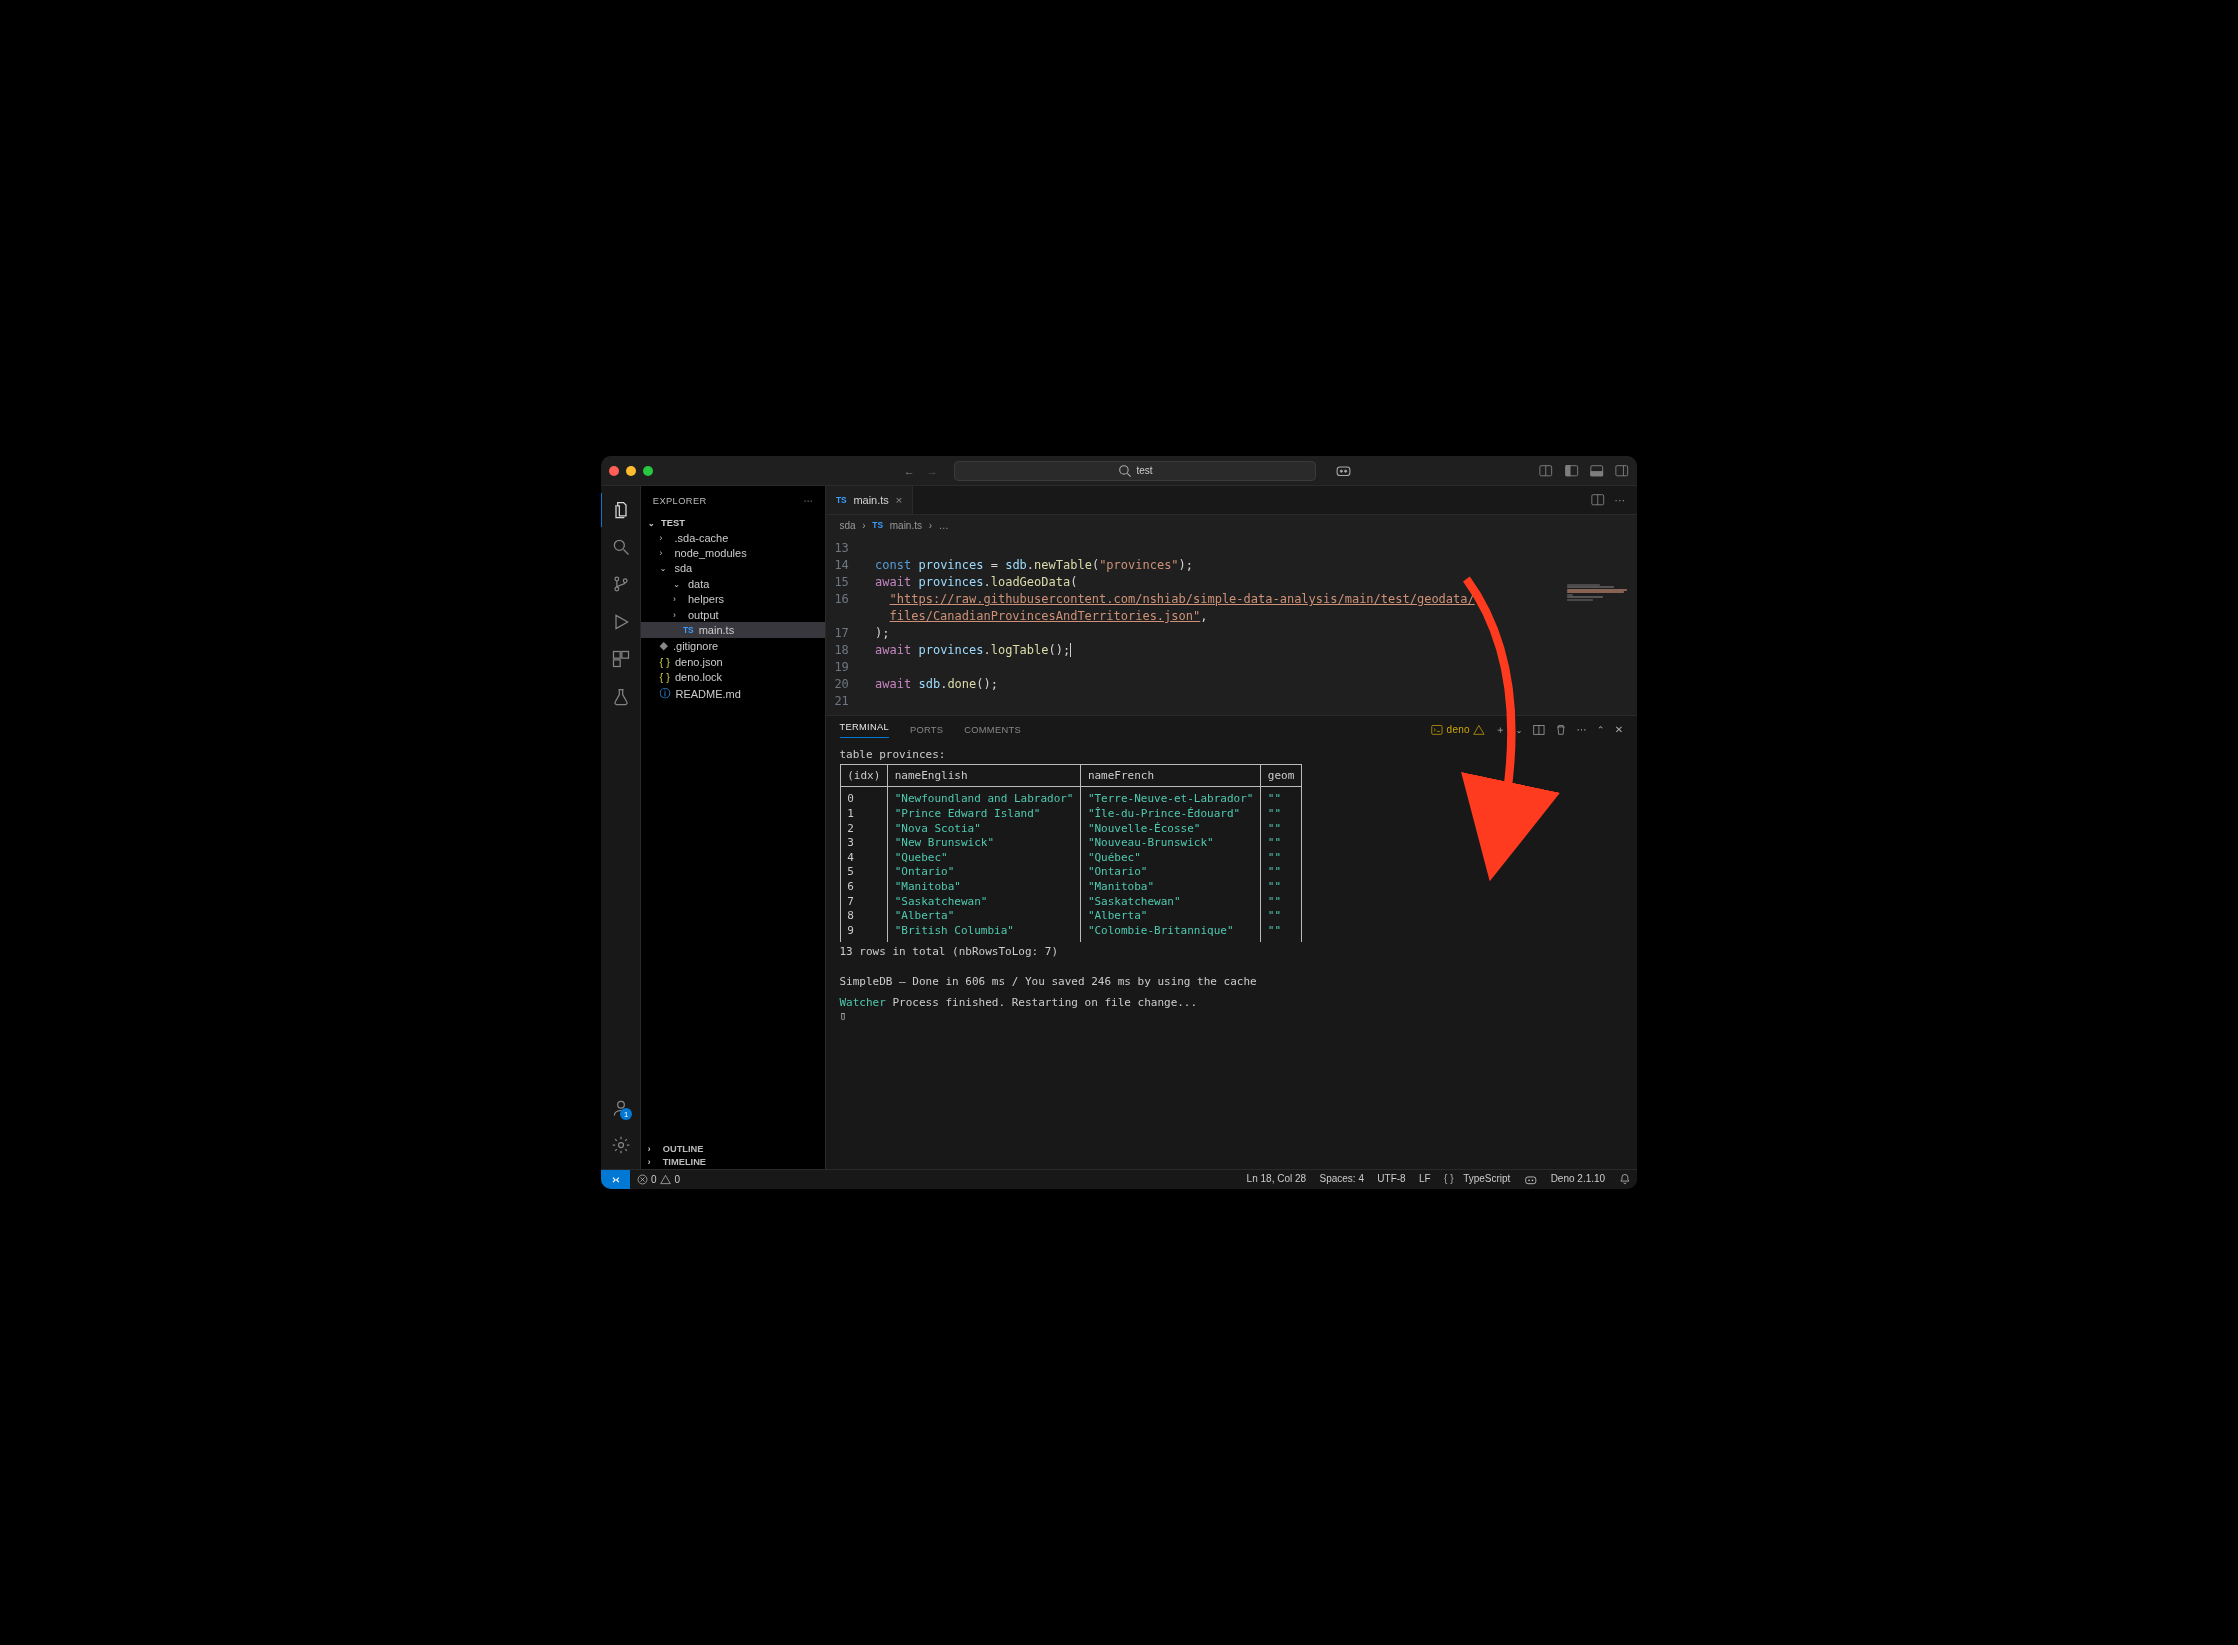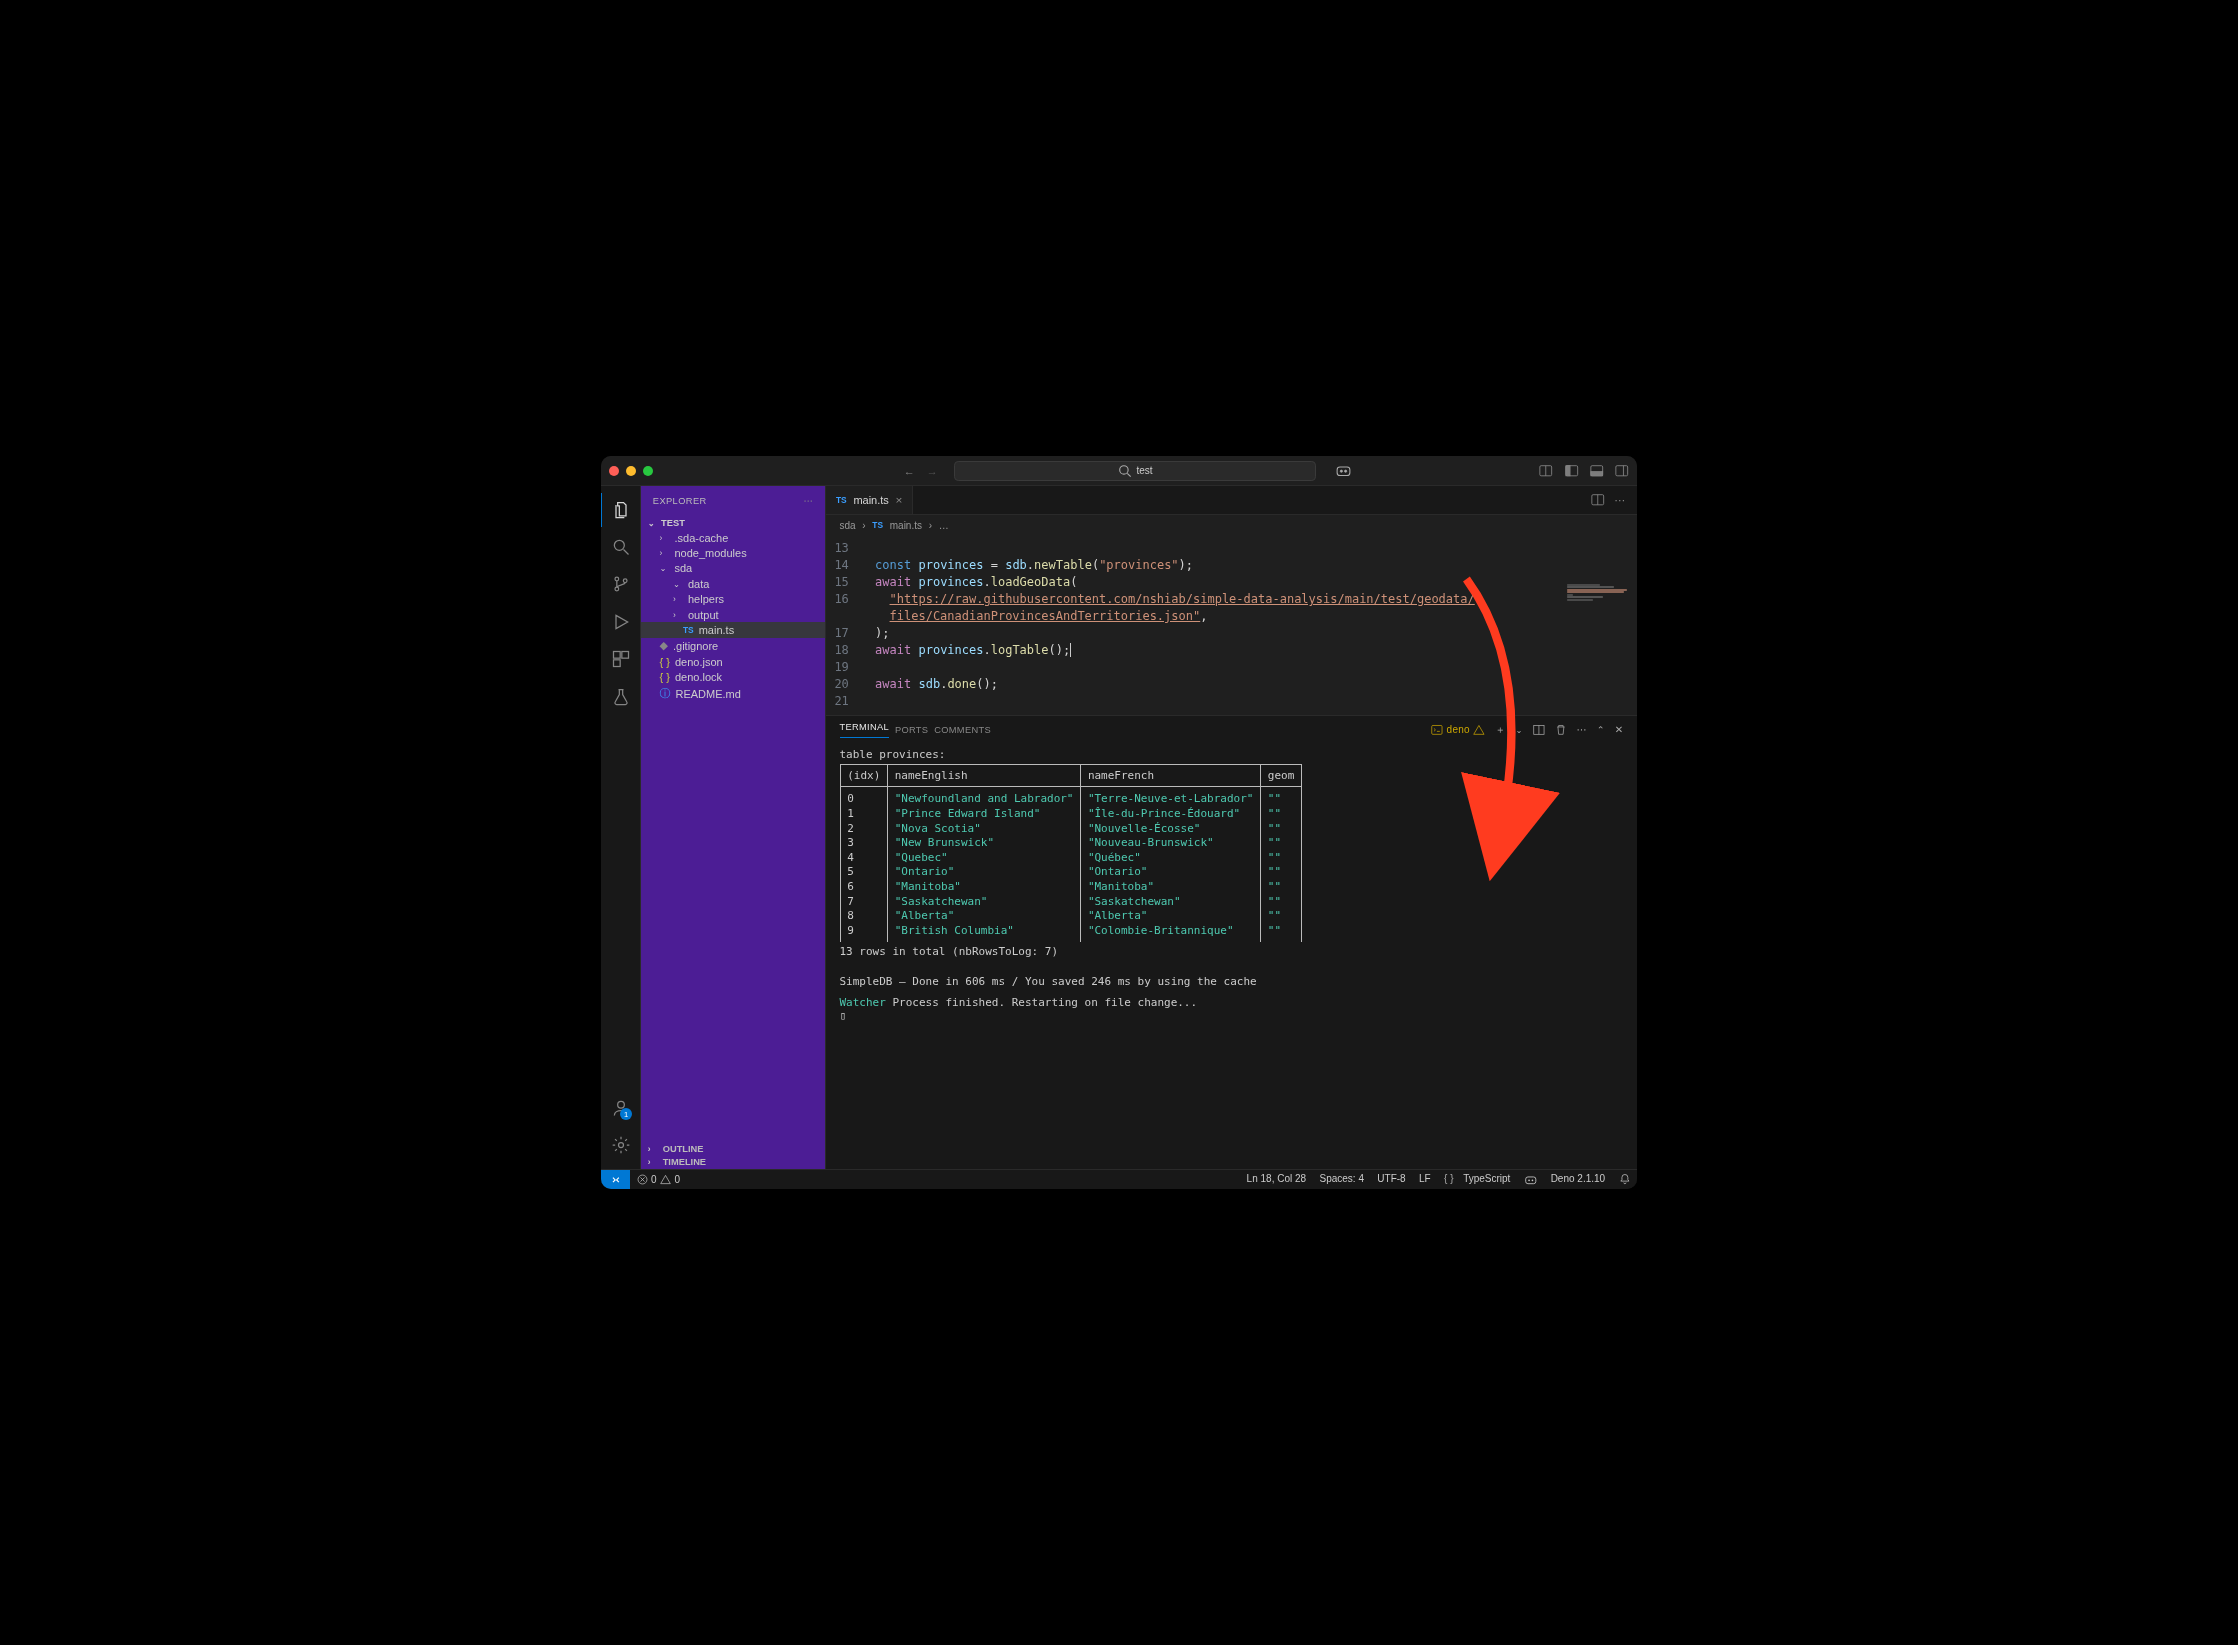--- a/index.html
+++ b/index.html
@@ -53,21 +53,21 @@
     width: 40px; background:#181818; border-right:0.8px solid #2a2a2a;
     display:flex; flex-direction:column; align-items:center; padding-top:6.7px; gap:3.4px;
     position:relative;
   }
   .activitybar .ab-item { width:40px; height:34px; display:flex; align-items:center; justify-content:center; color:#858585; cursor:pointer; position:relative;}
   .activitybar .ab-item.active { color:#d7d7d7; }
   .activitybar .ab-item.active::before { content:""; position:absolute; left:0; top:0; bottom:0; width:1.7px; background:#0078d4;}
   .ab-bottom { margin-top:auto; margin-bottom:6.7px; display:flex; flex-direction:column; gap:3.4px; align-items:center;}
   .badge-dot { position:absolute; bottom:5px; right:8.4px; width:11.8px; height:11.8px; background:#0078d4; border-radius:50%; color:#fff; font-size:7.6px; display:flex; align-items:center; justify-content:center;}
   
-  .sidebar { width:185px; background:#4c1d95; border-right:0.8px solid #2a2a2a; display:flex; flex-direction:column; color:#ccc;}
+  .sidebar { width:185px; background:#000000; border-right:0.8px solid #2a2a2a; display:flex; flex-direction:column; color:#ccc;}
   .sidebar-header { height:29px; display:flex; align-items:center; justify-content:space-between; padding:0 11.8px; font-size:9.3px; letter-spacing:0.4px; color:#bbb;}
   .tree { flex:1; overflow:auto; font-size:11px;}
   .tree-section-label { padding:2.5px 6.7px; font-size:9.3px; font-weight:700; color:#ccc; display:flex; align-items:center; gap:3.4px;}
   .tree-item { padding:1.7px 6.7px 1.7px 6.7px; display:flex; align-items:center; gap:5px; color:#ccc; cursor:pointer; white-space:nowrap;}
   .tree-item.selected { background:#37373d;}
   .chev { width:10px; display:inline-block; color:#ccc; font-size:8.4px;}
   .indent-1 { padding-left: 18.5px;}
   .indent-2 { padding-left: 32px;}
   .fi-json { color:#cbcb41;}
   .fi-git { color:#888;}
@@ -89,21 +89,21 @@
   .vk { color:#569cd6;}
   .ident { color:#9cdcfe;text-align:center;}
   .fn { color:#dcdcaa;}
   .str { color:#ce9178;}
   .str.u { text-decoration: underline;}
   .punc { color:#d4d4d4;}
   .minimap { position:absolute; top:49px; right:3.4px; width:67px; height:67px; opacity:0.6;}
   .minirow { height:1.7px; margin-bottom:0.8px; border-radius:0.8px;}
   
   .panel { border-top:0.8px solid #2a2a2a; background:#181818; display:flex; flex-direction:column; flex:1;}
-  .panel-tabs { height:27px; display:flex; align-items:center; gap:6px; padding:0 13.5px; font-size:9.3px; color:#888; letter-spacing:0.3px;}
+  .panel-tabs { height:27px; display:flex; align-items:center; gap:21px; padding:0 13.5px; font-size:9.3px; color:#888; letter-spacing:0.3px;}
   .panel-tabs .pt.active { color:#e7e7e7; border-bottom:0.8px solid #0078d4; padding-bottom:5px;}
   .panel-tabs .pt { cursor:pointer;}
   .panel-tabs-right { margin-left:auto; display:flex; align-items:center; gap:10px; color:#aaa; font-size:10px;}
   .term { flex:1; padding:5px 13.5px 8.4px 13.5px; font-family: ui-monospace, Menlo, Monaco, monospace; font-size:11px; color:#ccc; overflow:auto;}
   .ascii-table { border-collapse:collapse; margin-top:3.4px;}
   .ascii-table th, .ascii-table td { border:0.8px solid #bbb; padding:0.8px 6.7px; font-family: ui-monospace, Menlo, monospace; font-size:11px; text-align:left;}
   .ascii-table thead th { height:22px; font-weight:normal;}
   .ascii-table tbody td { border-top:none; border-bottom:none;}
   .ascii-table tbody tr:first-child td { padding-top:5px;}
   .ascii-table tbody tr:last-child td { padding-bottom:5px;}

